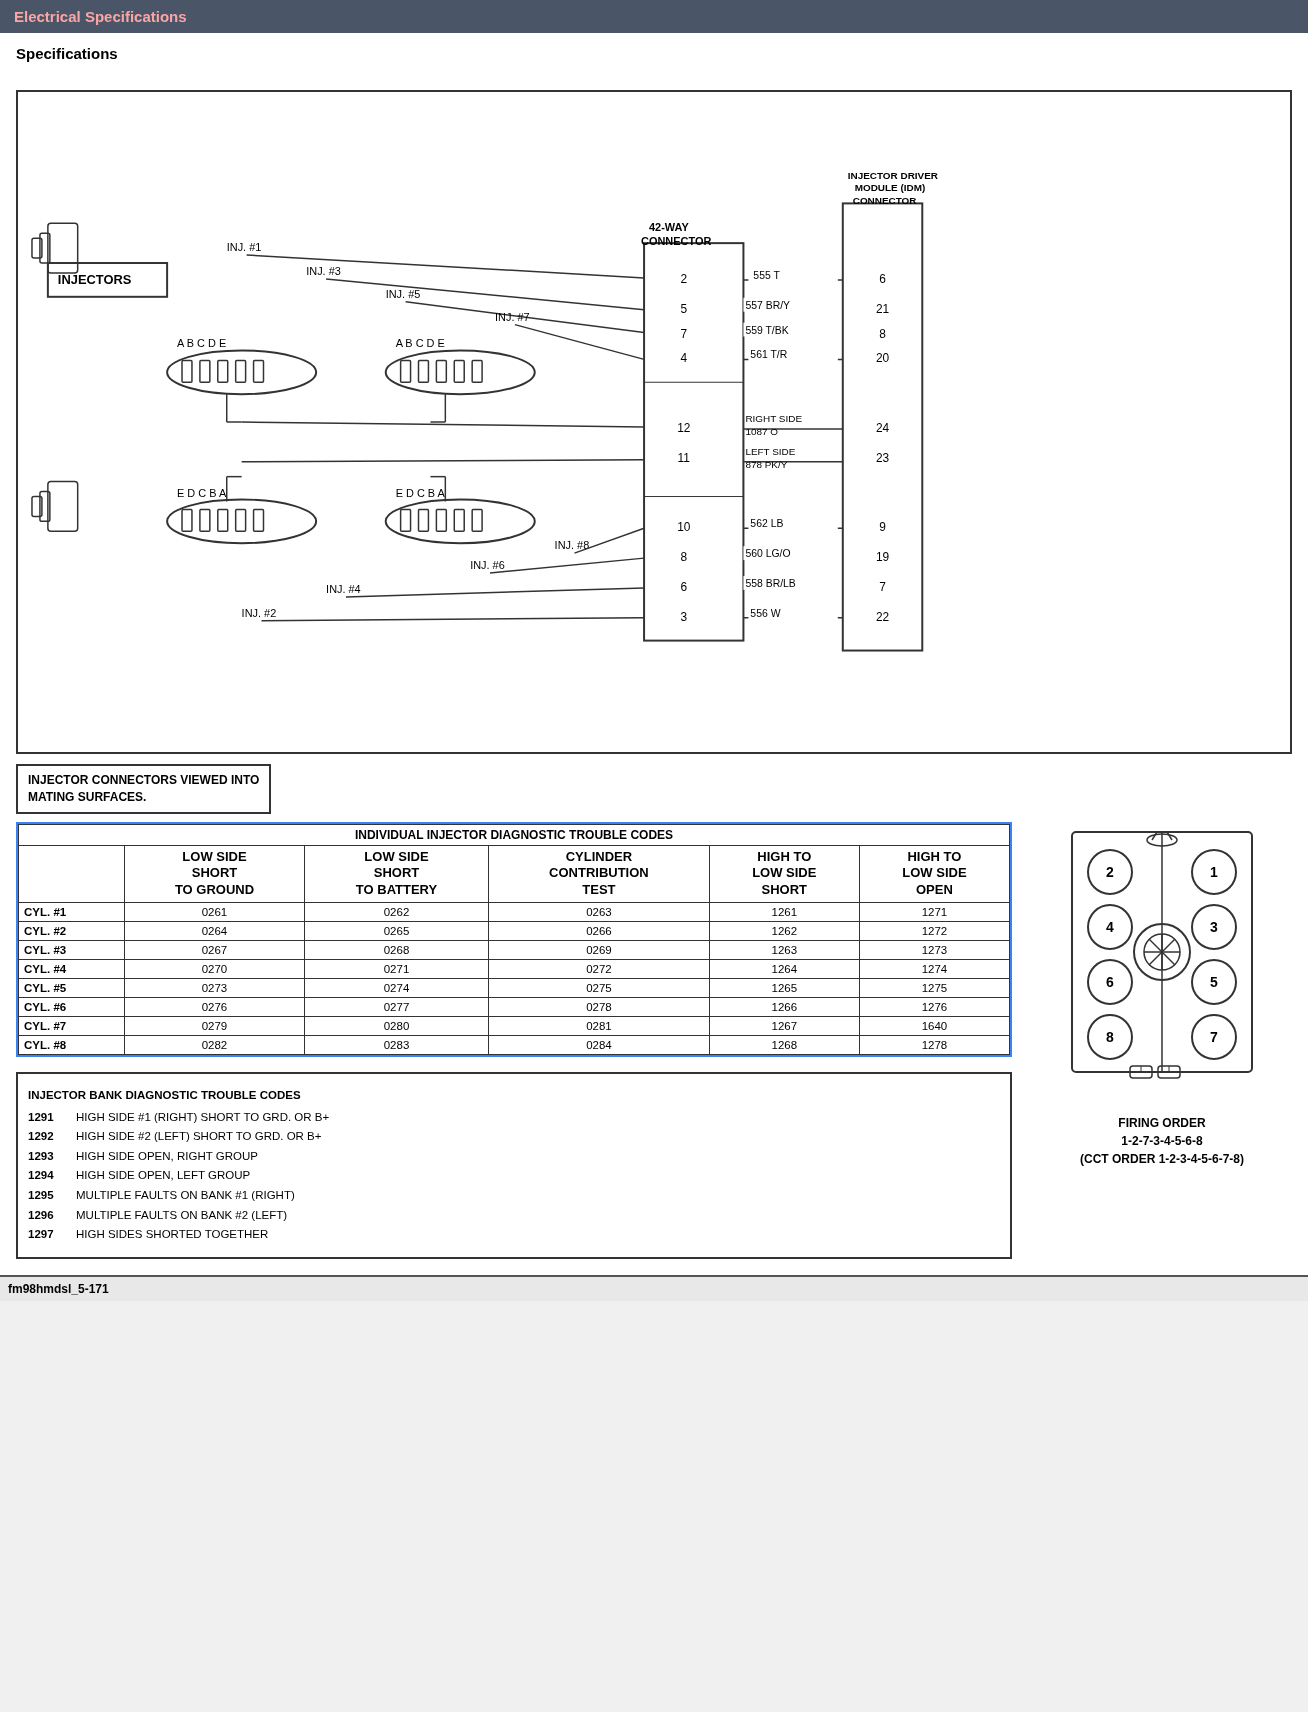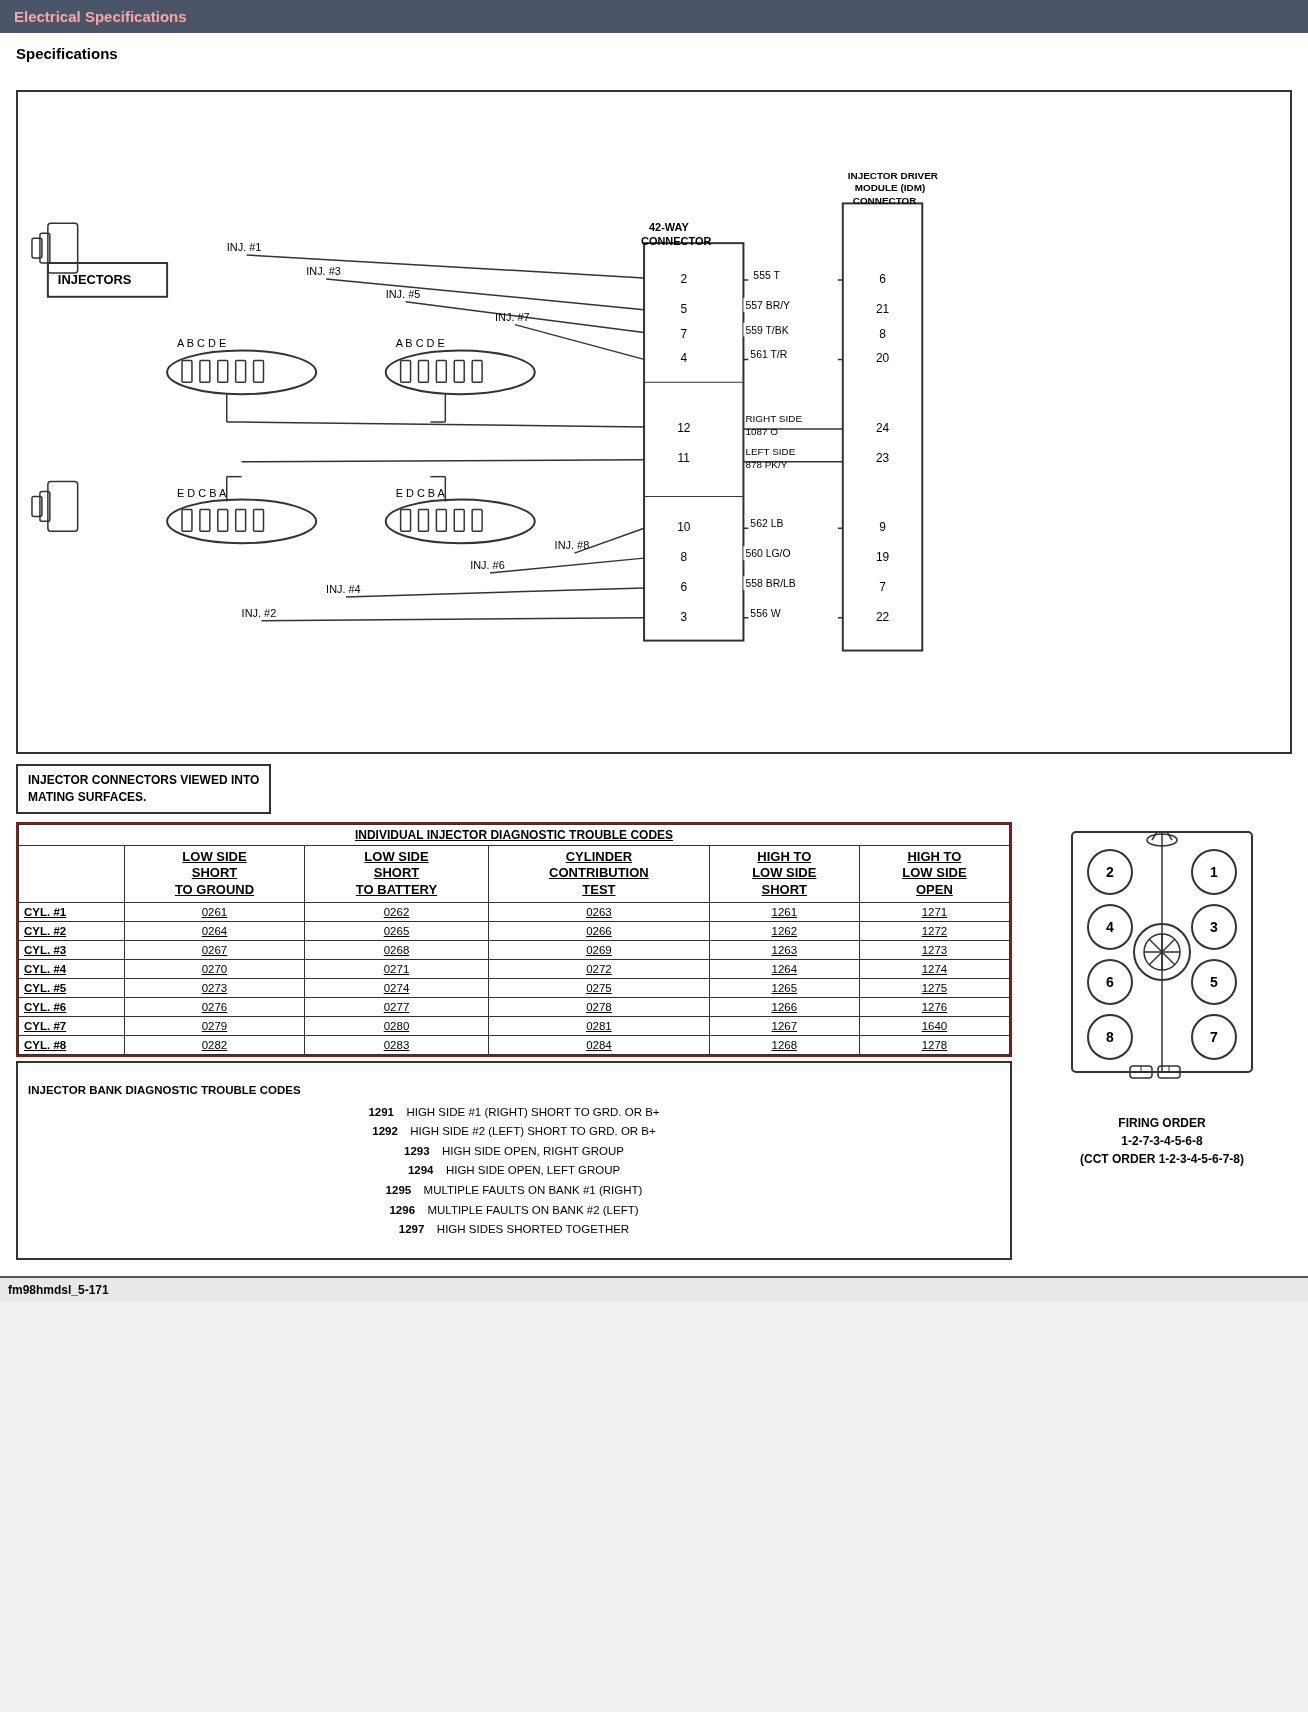--- a/index.html
+++ b/index.html
@@ -50,23 +50,22 @@
       display: inline-block;
       padding: 6px 10px;
       font-size: 12px;
       font-weight: bold;
       margin-bottom: 8px;
       line-height: 1.4;
     }
 
     
     .diag-table-wrapper {
-      border: 2px solid #7f1d1d;
-      margin-bottom: 4px;
-      text-decoration: underline;
+      border: 2px solid #3b82f6;
+      margin-bottom: 15px;
     }
 
     .diag-table {
       width: 100%;
       border-collapse: collapse;
       font-size: 11.5px;
     }
 
     .diag-table th, .diag-table td {
       border: 1px solid #333;
@@ -88,33 +87,33 @@
     }
 
     .diag-table tbody td:first-child {
       font-weight: bold;
       text-align: left;
     }
 
     
     .bank-codes-box {
       border: 2px solid #333;
-      padding: 18px 10px;
+      padding: 12px 10px;
       font-size: 11.5px;
       line-height: 1.7;
     }
 
     .bank-codes-title {
       font-weight: bold;
       margin-bottom: 2px;
     }
 
     .bank-code-row {
       display: flex;
-      justify-content: center;
+      gap: 10px;
     }
 
     .bank-code-num {
       font-weight: bold;
       min-width: 38px;
     }
 
     
     .bottom-section {
       display: flex;

